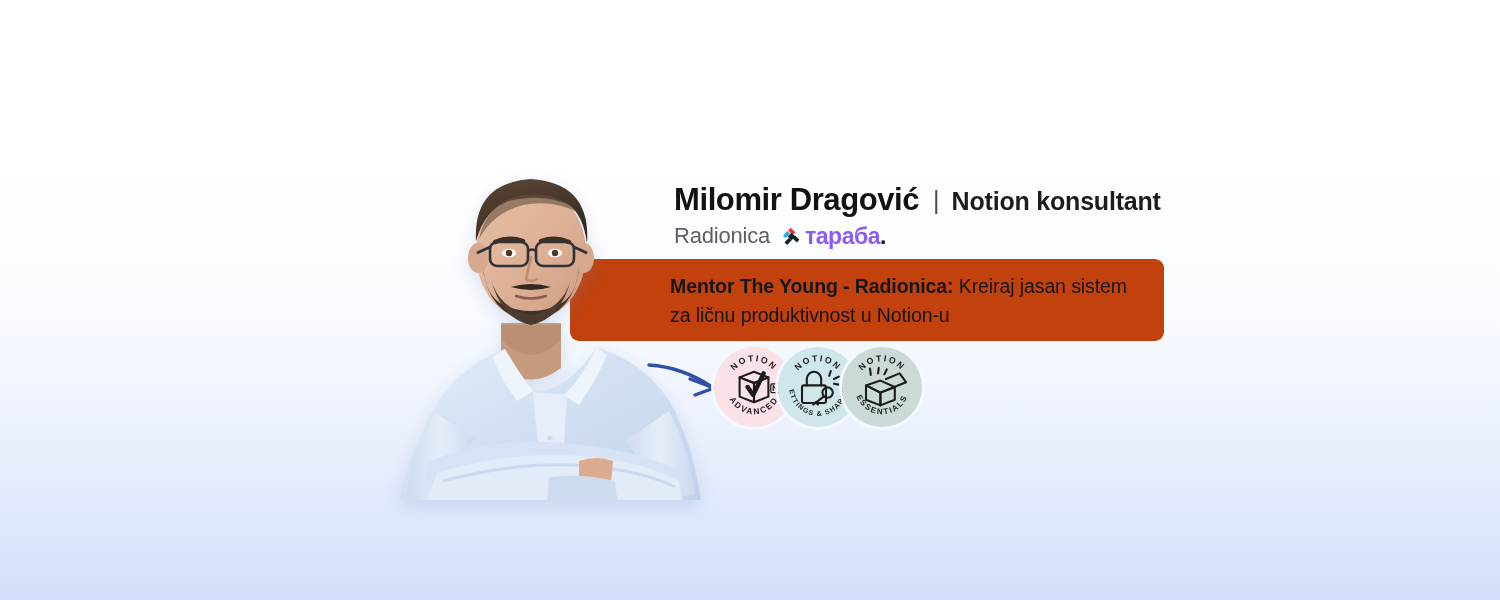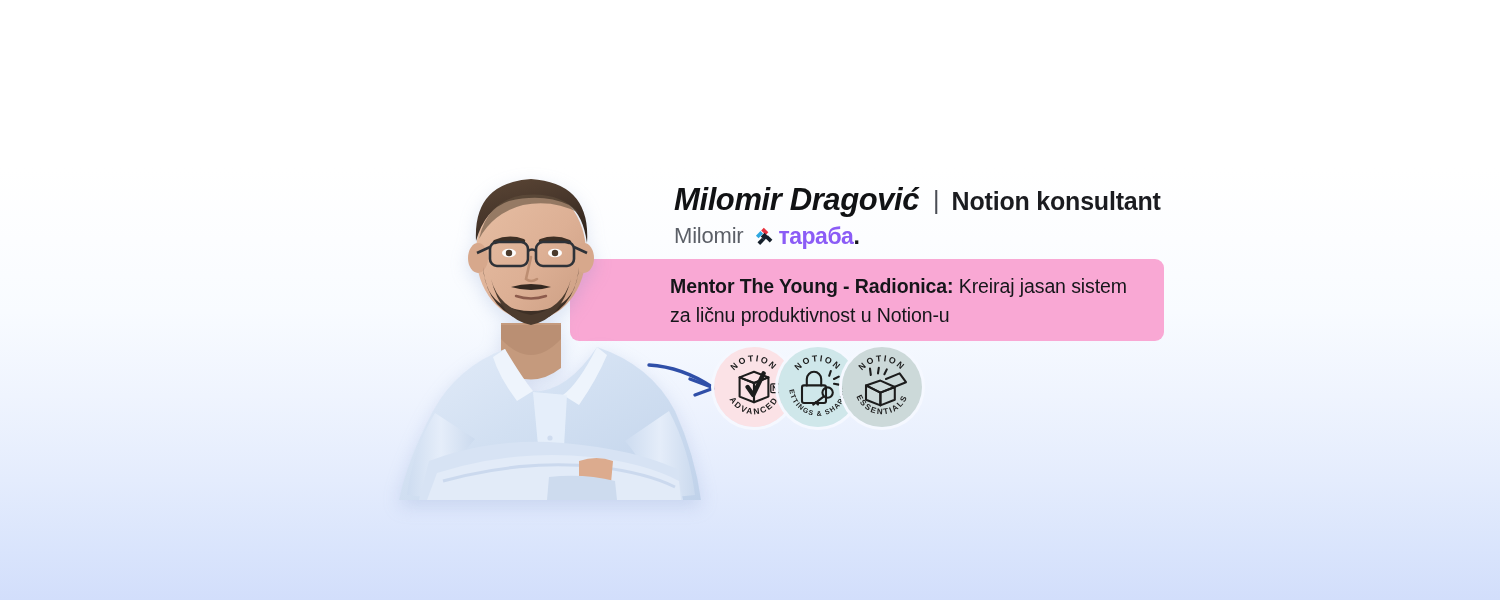--- a/index.html
+++ b/index.html
@@ -30,21 +30,21 @@
     inset: 0;
   }
 
   
   .info-banner {
     position: absolute;
     left: 570px;
     top: 259px;
     width: 594px;
     height: 82px;
-    background: #f9a8d4;
+    background: #c2410c;
     border-radius: 9px;
     z-index: 2;
   }
   .info-banner-text {
     position: absolute;
     left: 100px;
     top: 13px;
     width: 470px;
     font-size: 19.5px;
     line-height: 29px;
@@ -73,21 +73,20 @@
     z-index: 4;
     display: flex;
     align-items: baseline;
     white-space: nowrap;
   }
   .name {
     font-size: 31px;
     font-weight: 700;
     color: #111214;
     letter-spacing: -0.4px;
-    font-style: italic;
   }
   .pipe {
     font-size: 25px;
     font-weight: 400;
     color: #4a4d55;
     margin: 0 12px 0 14px;
     position: relative;
     top: -1px;
   }
   .role {
@@ -277,21 +276,21 @@
     </svg>
   </div>
 
   <div class="headline">
     <span class="name">Milomir Dragović</span>
     <span class="pipe">|</span>
     <span class="role">Notion konsultant</span>
   </div>
 
   <div class="subline">
-    <span class="subline-label">Milomir</span>
+    <span class="subline-label">Radionica</span>
     <span class="brand-lockup">
       <span class="brand-mark">
         <svg viewBox="0 0 24 24" xmlns="http://www.w3.org/2000/svg" aria-hidden="true">
           <path d="M11.2 2.0 L16.4 7.2 L13.4 10.2 L8.2 5.0 Z" fill="#e8333f"></path>
           <path d="M2.2 11.0 L7.4 5.8 L10.4 8.8 L5.2 14.0 Z" fill="#2fa8e0"></path>
           <path d="M12.8 13.6 L15.8 10.6 L21.0 15.8 L18.0 18.8 Z" fill="#16202b"></path>
           <path d="M4.0 18.6 L9.2 13.4 L12.2 16.4 L7.0 21.6 Z" fill="#16202b"></path>
           <path d="M9.0 9.0 L15.0 9.0 L15.0 15.0 L9.0 15.0 Z" fill="#16202b" transform="rotate(45 12 12)"></path>
         </svg>
       </span>

